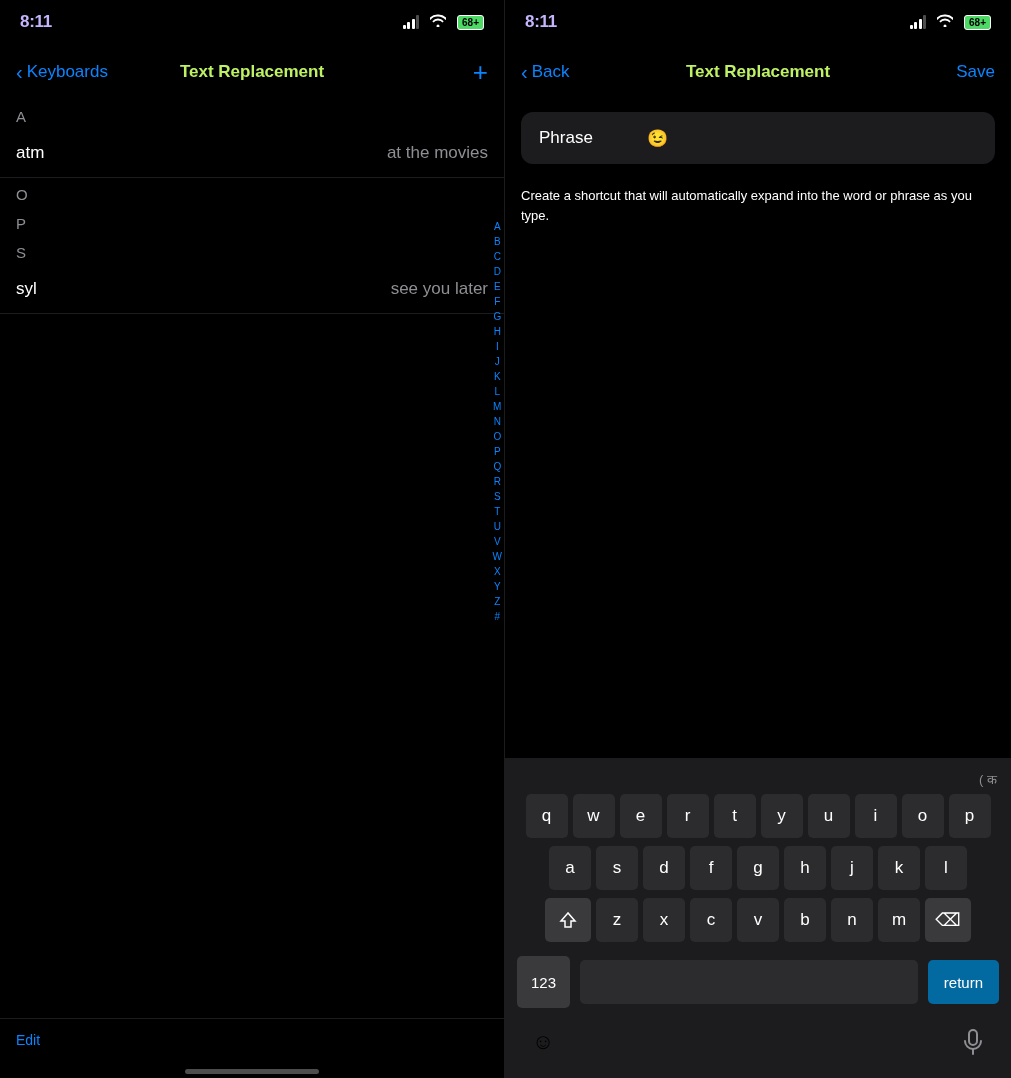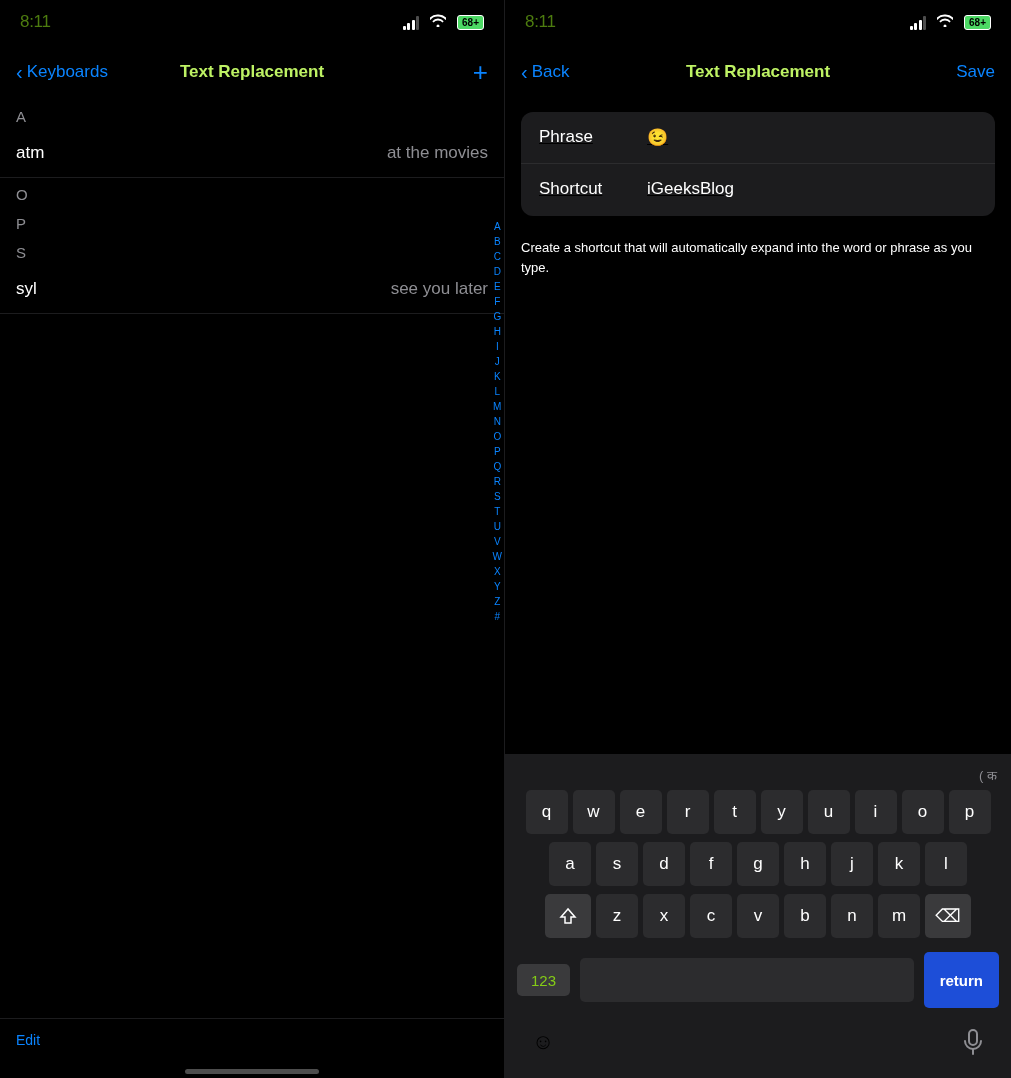--- a/index.html
+++ b/index.html
@@ -36,27 +36,27 @@
     
     .status-bar {
       height: 44px;
       display: flex;
       align-items: center;
       justify-content: space-between;
       padding: 0 20px;
     }
     .status-time {
       font-size: 17px;
-      font-weight: 400;
-      color: #4d7c0f;
+      font-weight: 700;
+      color: #c4b5fd;
       letter-spacing: -0.3px;
     }
     .status-icons {
       display: flex;
-      align-items: flex-end;
+      align-items: center;
       gap: 11px;
     }
     .signal-bars {
       display: flex;
       align-items: flex-end;
       gap: 1.5px;
       height: 14px;
     }
     .signal-bar {
       width: 3px;
@@ -182,24 +182,23 @@
 
     
     .form-card {
       margin: 12px 16px;
       background: #1c1c1e;
       border-radius: 12px;
       overflow: hidden;
     }
     .form-row {
       display: flex;
-      align-items: flex-start;
+      align-items: center;
       padding: 15px 18px;
       min-height: 52px;
-      text-decoration: underline;
     }
     .form-row:not(:last-child) {
       border-bottom: 1px solid #2c2c2e;
     }
     .form-label {
       color: #fff;
       font-size: 17px;
       min-width: 100px;
     }
     .form-value {
@@ -243,50 +242,49 @@
       font-size: 17px;
       font-weight: 400;
       cursor: pointer;
       height: 44px;
       min-width: 34px;
       flex: 1;
       max-width: 42px;
     }
     .key-wide {
       background: #3a3a3c;
-      color: #84cc16;
+      color: #ffffff;
       border-radius: 5px;
       display: flex;
       align-items: center;
       justify-content: center;
       font-size: 15px;
-      height: 32px;
+      height: 52px;
       cursor: pointer;
       padding: 0 14px;
     }
     .key-space {
       background: #2c2c2e;
       color: #fff;
       border-radius: 5px;
       flex: 1;
       height: 44px;
       cursor: pointer;
       margin: 0 4px;
     }
     .key-return {
-      background: #1d4ed8;
+      background: #0369a1;
       color: #fff;
       border-radius: 5px;
-      height: 56px;
+      height: 44px;
       cursor: pointer;
       padding: 0 16px;
       display: flex;
       align-items: center;
       font-size: 15px;
-      font-weight: bold;
     }
     .key-shift {
       background: #3a3a3c;
       border-radius: 5px;
       height: 44px;
       width: 46px;
       display: flex;
       align-items: center;
       justify-content: center;
       cursor: pointer;
@@ -443,24 +441,20 @@
     </div>
     <span class="nav-title">Text Replacement</span>
     <span class="nav-action">Save</span>
   </div>
 
   <div class="form-card">
     <div class="form-row">
       <span class="form-label">Phrase</span>
       <span class="form-value">😉</span>
     </div>
-    <div class="form-row">
-      <span class="form-label">Shortcut</span>
-      <span class="form-value">iGeeksBlog</span>
-    </div>
   </div>
 
   <p class="form-hint">Create a shortcut that will automatically expand into the word or phrase as you type.</p>
 
   <div style="flex:1;"></div>
 
   <div class="keyboard-container">
     <div class="keyboard-toolbar">
       <span>( क</span>
     </div>

